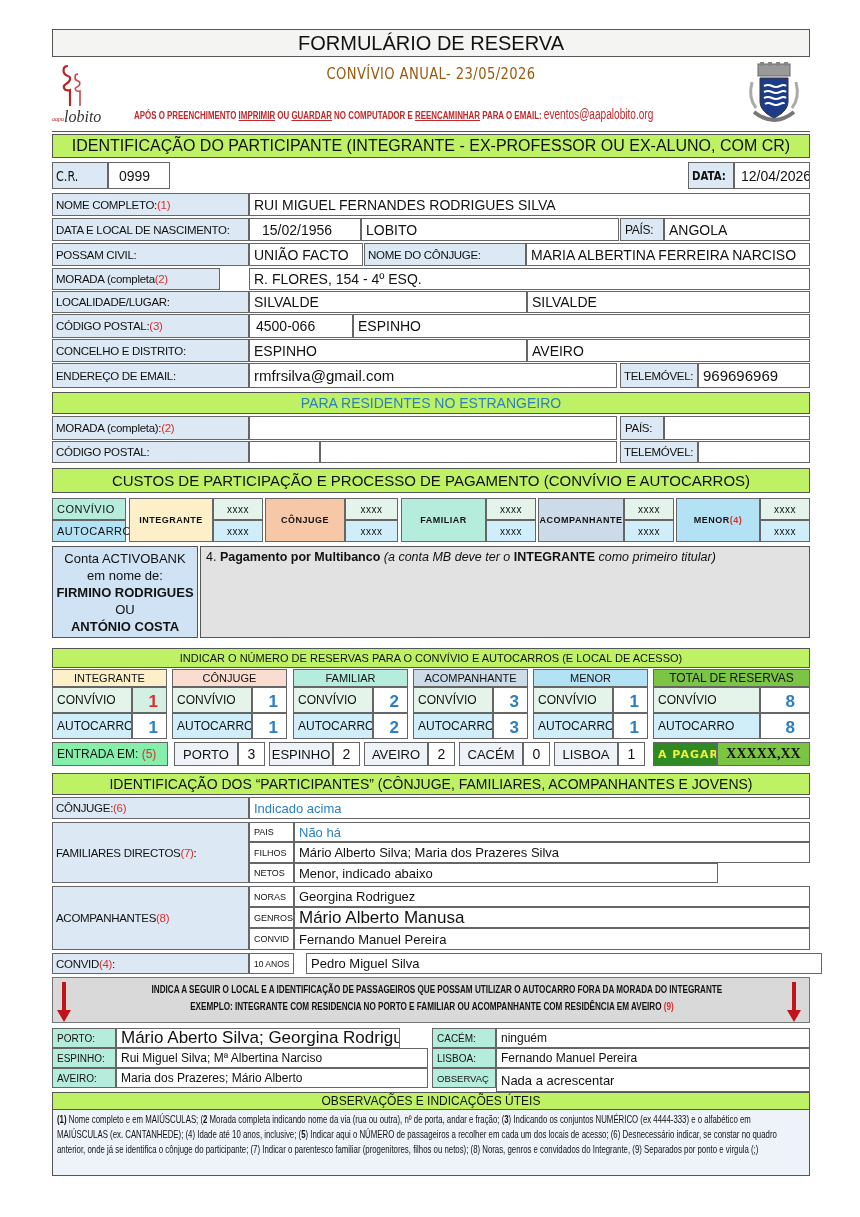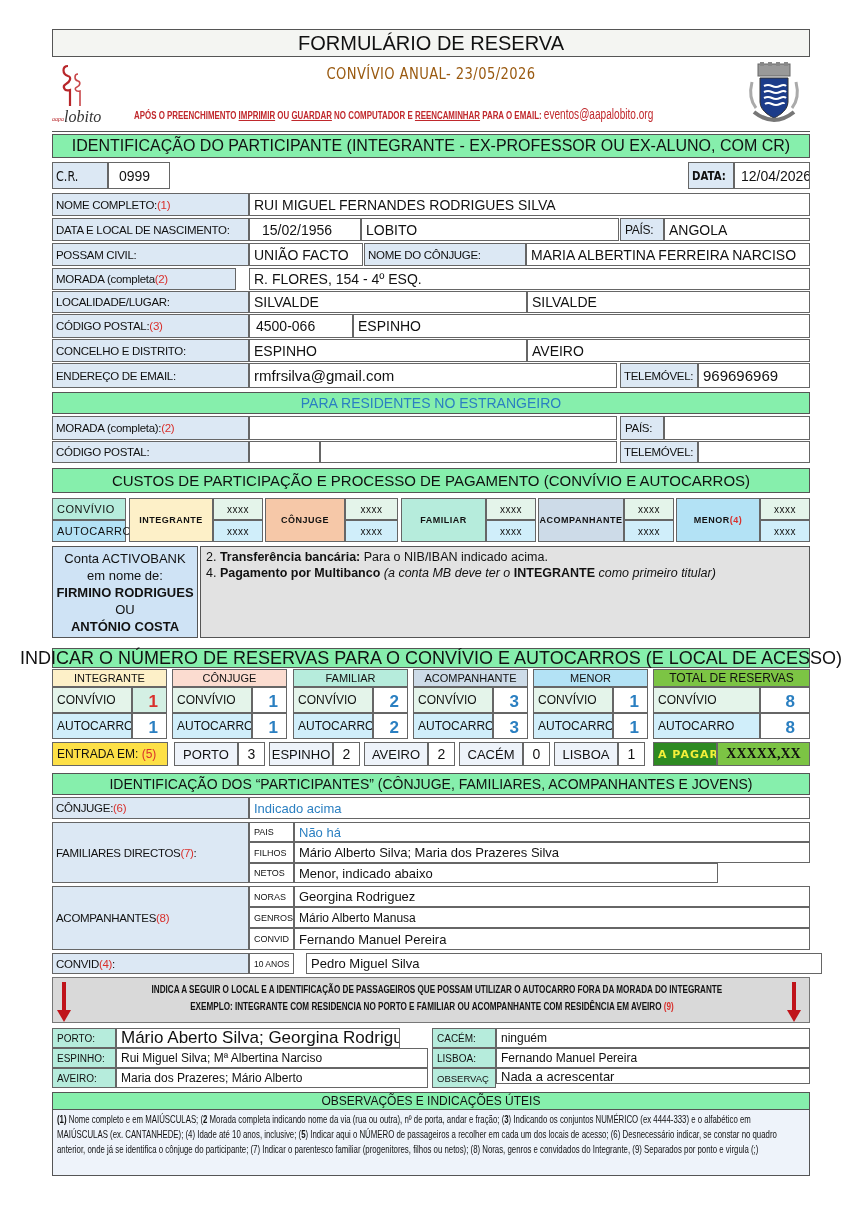--- a/index.html
+++ b/index.html
@@ -1,21 +1,21 @@
 <!DOCTYPE html>
 <html><head>
 <meta charset="utf-8">
 <style>
 *{box-sizing:border-box;margin:0;padding:0}
 body{width:860px;height:1217px;background:#fff;font-family:"Liberation Sans",sans-serif;color:#111;position:relative;overflow:hidden}
 .abs{position:absolute}
 .cell{position:absolute;border:1px solid #666;background:#fff;display:flex;align-items:center;padding-left:4px;font-size:14px;white-space:nowrap;overflow:hidden}
 .lab{position:absolute;border:1px solid #666;background:#dce8f4;display:flex;align-items:center;padding-left:3px;font-size:11.5px;font-family:"Liberation Sans",sans-serif;letter-spacing:-0.3px;white-space:nowrap;overflow:hidden;transform-origin:left}
 .red{color:#d9302c}
-.sect{position:absolute;left:52px;width:758px;border:1px solid #555;background:#86efac;display:flex;align-items:center;justify-content:center;font-size:15px;white-space:nowrap}
+.sect{position:absolute;left:52px;width:758px;border:1px solid #555;background:#bef264;display:flex;align-items:center;justify-content:center;font-size:15px;white-space:nowrap}
 .title{position:absolute;left:52px;top:29px;width:758px;height:28px;border:1px solid #555;background:#f4f5f2;display:flex;align-items:center;justify-content:center;font-size:20px}
 .center{justify-content:center;padding-left:0}
 .num{font-size:17px;font-weight:bold;color:#2a7fc1;justify-content:flex-end;padding-right:8px;align-items:flex-end;padding-bottom:0}
 .cost{position:absolute;border:1px solid #666;display:flex;align-items:center;justify-content:center;font-size:10px;font-weight:bold;letter-spacing:0.5px;white-space:nowrap}
 </style>
 </head>
 <body>
 
 <div class="title">
     <span>FORMULÁRIO DE RESERVA</span>
@@ -77,21 +77,21 @@
 <div class="cell" style="left:249px;top:218px;width:112px;height:23px;padding-left:12px">15/02/1956</div>
 <div class="cell" style="left:361px;top:218px;width:258px;height:23px">LOBITO</div>
 <div class="lab" style="left:620px;top:218px;width:44px;height:23px;font-size:12px;padding-left:4px">PAÍS:</div>
 <div class="cell" style="left:664px;top:218px;width:146px;height:23px">ANGOLA</div>
 
 <div class="lab" style="left:52px;top:243px;width:197px;height:23px">POSSAM CIVIL:</div>
 <div class="cell" style="left:249px;top:243px;width:114px;height:23px">UNIÃO FACTO</div>
 <div class="lab" style="left:364px;top:243px;width:162px;height:23px">NOME DO CÔNJUGE:</div>
 <div class="cell" style="left:526px;top:243px;width:284px;height:23px">MARIA ALBERTINA FERREIRA NARCISO</div>
 
-<div class="lab" style="left:52px;top:268px;width:184px;height:22px">
+<div class="lab" style="left:52px;top:268px;width:168px;height:22px">
     <span>MORADA (completa </span>
     <span class="red">(2)</span>
   </div>
 <div class="cell" style="left:249px;top:268px;width:561px;height:22px">R. FLORES, 154 - 4º ESQ.</div>
 
 <div class="lab" style="left:52px;top:291px;width:197px;height:22px">LOCALIDADE/LUGAR:</div>
 <div class="cell" style="left:249px;top:291px;width:278px;height:22px">SILVALDE</div>
 <div class="cell" style="left:527px;top:291px;width:283px;height:22px">SILVALDE</div>
 
 <div class="lab" style="left:52px;top:314px;width:197px;height:24px">
@@ -165,25 +165,24 @@
 <div class="cost" style="left:760px;top:520px;width:50px;height:22px;background:#d0eefa;font-weight:normal;font-size:10px">xxxx</div>
 
 <div class="abs" style="left:52px;top:546px;width:146px;height:92px;border:1px solid #555;background:#cfe3f5;text-align:center;font-size:13px;line-height:17px;padding-top:3px">
   <div>Conta ACTIVOBANK</div>
   <div>em nome de:</div>
   <div style="font-weight:bold">FIRMINO RODRIGUES</div>
   <div>OU</div>
   <div style="font-weight:bold">ANTÓNIO COSTA</div>
 </div>
 <div class="abs" style="left:200px;top:546px;width:610px;height:92px;border:1px solid #555;background:#e2e2e2;font-size:12.5px;line-height:15.5px;padding:3px 5px">
-  <div><span>2. </span><b>Transferência bancária:</b><span> Para o NIB/IBAN indicado acima.</span></div>
   <div><span>4. </span><b>Pagamento por Multibanco</b><i> (a conta MB deve ter o </i><b>INTEGRANTE</b><i> como primeiro titular)</i></div>
 </div>
 
-<div class="sect" style="top:648px;height:20px;font-size:18px">
+<div class="sect" style="top:648px;height:20px;font-size:11px">
     <span>INDICAR O NÚMERO DE RESERVAS PARA O CONVÍVIO E AUTOCARROS (E LOCAL DE ACESSO)</span>
   </div>
 
 <div class="cell center" style="left:52px;top:669px;width:115px;height:18px;background:#fdf0c8;font-size:11px">INTEGRANTE</div>
 <div class="cell" style="left:52px;top:687px;width:80px;height:26px;background:#e4f4ea;font-size:12px">CONVÍVIO</div>
 <div class="cell num" style="left:132px;top:687px;width:35px;height:26px;background:#d4f0e4;color:#d9302c">1</div>
 <div class="cell" style="left:52px;top:713px;width:80px;height:26px;background:#d0eefa;font-size:12px">AUTOCARRO</div>
 <div class="cell num" style="left:132px;top:713px;width:35px;height:26px">1</div>
 
 <div class="cell center" style="left:172px;top:669px;width:115px;height:18px;background:#fbdcd0;font-size:11px">CÔNJUGE</div>
@@ -209,21 +208,21 @@
 <div class="cell num" style="left:613px;top:687px;width:35px;height:26px">1</div>
 <div class="cell" style="left:533px;top:713px;width:80px;height:26px;background:#d0eefa;font-size:12px">AUTOCARRO</div>
 <div class="cell num" style="left:613px;top:713px;width:35px;height:26px">1</div>
 
 <div class="cell center" style="left:653px;top:669px;width:157px;height:18px;background:#7cc444;font-size:12px">TOTAL DE RESERVAS</div>
 <div class="cell" style="left:653px;top:687px;width:107px;height:26px;background:#e4f4ea;font-size:12px">CONVÍVIO</div>
 <div class="cell num" style="left:760px;top:687px;width:50px;height:26px;padding-right:14px">8</div>
 <div class="cell" style="left:653px;top:713px;width:107px;height:26px;background:#d0eefa;font-size:12px">AUTOCARRO</div>
 <div class="cell num" style="left:760px;top:713px;width:50px;height:26px;padding-right:14px">8</div>
 
-<div class="cell" style="left:52px;top:742px;width:116px;height:24px;background:#fde047;font-size:12px"><span>ENTRADA EM: </span>&nbsp;<span class="red">(5)</span></div>
+<div class="cell" style="left:52px;top:742px;width:116px;height:24px;background:#86efac;font-size:12px"><span>ENTRADA EM: </span>&nbsp;<span class="red">(5)</span></div>
 
 <div class="cell center" style="left:174px;top:742px;width:64px;height:24px;background:#eef3fa;font-size:13px">PORTO</div>
 <div class="cell center" style="left:238px;top:742px;width:27px;height:24px;font-size:14px">3</div>
 <div class="cell center" style="left:269px;top:742px;width:64px;height:24px;background:#eef3fa;font-size:13px">ESPINHO</div>
 <div class="cell center" style="left:333px;top:742px;width:27px;height:24px;font-size:14px">2</div>
 <div class="cell center" style="left:364px;top:742px;width:64px;height:24px;background:#eef3fa;font-size:13px">AVEIRO</div>
 <div class="cell center" style="left:428px;top:742px;width:27px;height:24px;font-size:14px">2</div>
 <div class="cell center" style="left:459px;top:742px;width:64px;height:24px;background:#eef3fa;font-size:13px">CACÉM</div>
 <div class="cell center" style="left:523px;top:742px;width:27px;height:24px;font-size:14px">0</div>
 <div class="cell center" style="left:554px;top:742px;width:64px;height:24px;background:#eef3fa;font-size:13px">LISBOA</div>
@@ -254,21 +253,21 @@
 <div class="cell" style="left:249px;top:863px;width:45px;height:20px;font-size:9px">NETOS</div>
 <div class="cell" style="left:294px;top:863px;width:424px;height:20px;font-size:13px">Menor, indicado abaixo</div>
 
 <div class="lab" style="left:52px;top:886px;width:197px;height:64px">
     <span>ACOMPANHANTES </span>
     <span class="red">(8)</span>
   </div>
 <div class="cell" style="left:249px;top:886px;width:45px;height:21px;font-size:9px">NORAS</div>
 <div class="cell" style="left:294px;top:886px;width:516px;height:21px;font-size:13px">Georgina Rodriguez</div>
 <div class="cell" style="left:249px;top:907px;width:45px;height:21px;font-size:9px">GENROS</div>
-<div class="cell" style="left:294px;top:907px;width:516px;height:21px;font-size:12px">Mário Alberto Manusa</div>
+<div class="cell" style="left:294px;top:907px;width:516px;height:21px;font-size:17px">Mário Alberto Manusa</div>
 <div class="cell" style="left:249px;top:928px;width:45px;height:22px;font-size:9px">CONVID</div>
 <div class="cell" style="left:294px;top:928px;width:516px;height:22px;font-size:13px">Fernando Manuel Pereira</div>
 
 <div class="lab" style="left:52px;top:953px;width:197px;height:21px">
     <span>CONVID </span>
     <span class="red">(4)</span>
     <span>:</span>
   </div>
 <div class="cell" style="left:249px;top:953px;width:45px;height:21px;font-size:8.5px">10 ANOS</div>
 <div class="cell" style="left:306px;top:953px;width:516px;height:21px;font-size:13px">Pedro Miguel Silva</div>
@@ -291,21 +290,21 @@
 <div class="cell" style="left:52px;top:1048px;width:64px;height:20px;background:#b6ecdc;font-size:10px">ESPINHO:</div>
 <div class="cell" style="left:116px;top:1048px;width:312px;height:20px;font-size:12px">Rui Miguel Silva; Mª Albertina Narciso</div>
 <div class="cell" style="left:52px;top:1068px;width:64px;height:20px;background:#b6ecdc;font-size:10px">AVEIRO:</div>
 <div class="cell" style="left:116px;top:1068px;width:312px;height:20px;font-size:12px">Maria dos Prazeres; Mário Alberto</div>
 
 <div class="cell" style="left:432px;top:1028px;width:64px;height:20px;background:#b6ecdc;font-size:10px">CACÉM:</div>
 <div class="cell" style="left:496px;top:1028px;width:314px;height:20px;font-size:12px">ninguém</div>
 <div class="cell" style="left:432px;top:1048px;width:64px;height:20px;background:#b6ecdc;font-size:10px">LISBOA:</div>
 <div class="cell" style="left:496px;top:1048px;width:314px;height:20px;font-size:12px">Fernando Manuel Pereira</div>
 <div class="cell" style="left:432px;top:1068px;width:64px;height:20px;background:#b6ecdc;font-size:9.5px">OBSERVAÇ</div>
-<div class="cell" style="left:496px;top:1068px;width:314px;height:16px;font-size:13px">Nada a acrescentar</div>
+<div class="cell" style="left:496px;top:1068px;width:314px;height:24px;font-size:13px">Nada a acrescentar</div>
 
 <div class="sect" style="top:1092px;height:18px;font-size:12px">
     <span>OBSERVAÇÕES E INDICAÇÕES ÚTEIS</span>
   </div>
 <div class="abs" style="left:52px;top:1110px;width:758px;height:66px;border:1px solid #555;border-top:none;background:#eef3fa;padding:2px 4px;overflow:hidden">
   <div style="font-size:10.5px;line-height:15px;width:1000px;transform:scaleX(0.745);transform-origin:left top;">
     <b>(1)</b><span>  Nome completo e em MAIÚSCULAS; (</span><b>2</b><span> Morada completa indicando nome da via (rua ou outra), nº de porta, andar e fração; (</span><b>3</b><span>) Indicando os conjuntos NUMÉRICO (ex 4444-333) e o alfabético em MAIÚSCULAS (ex. CANTANHEDE); (4) Idade até 10 anos, inclusive; (</span><b>5</b><span>) Indicar aqui o NÚMERO de passageiros a recolher em cada um dos locais de acesso; (6) Desnecessário indicar, se constar no quadro anterior, onde já se identifica o cônjuge do participante; (7) Indicar o parentesco familiar (progenitores, filhos ou netos); (8) Noras, genros e convidados do Integrante, (9) Separados por ponto e virgula (;)</span>
   </div>
 </div>
 

